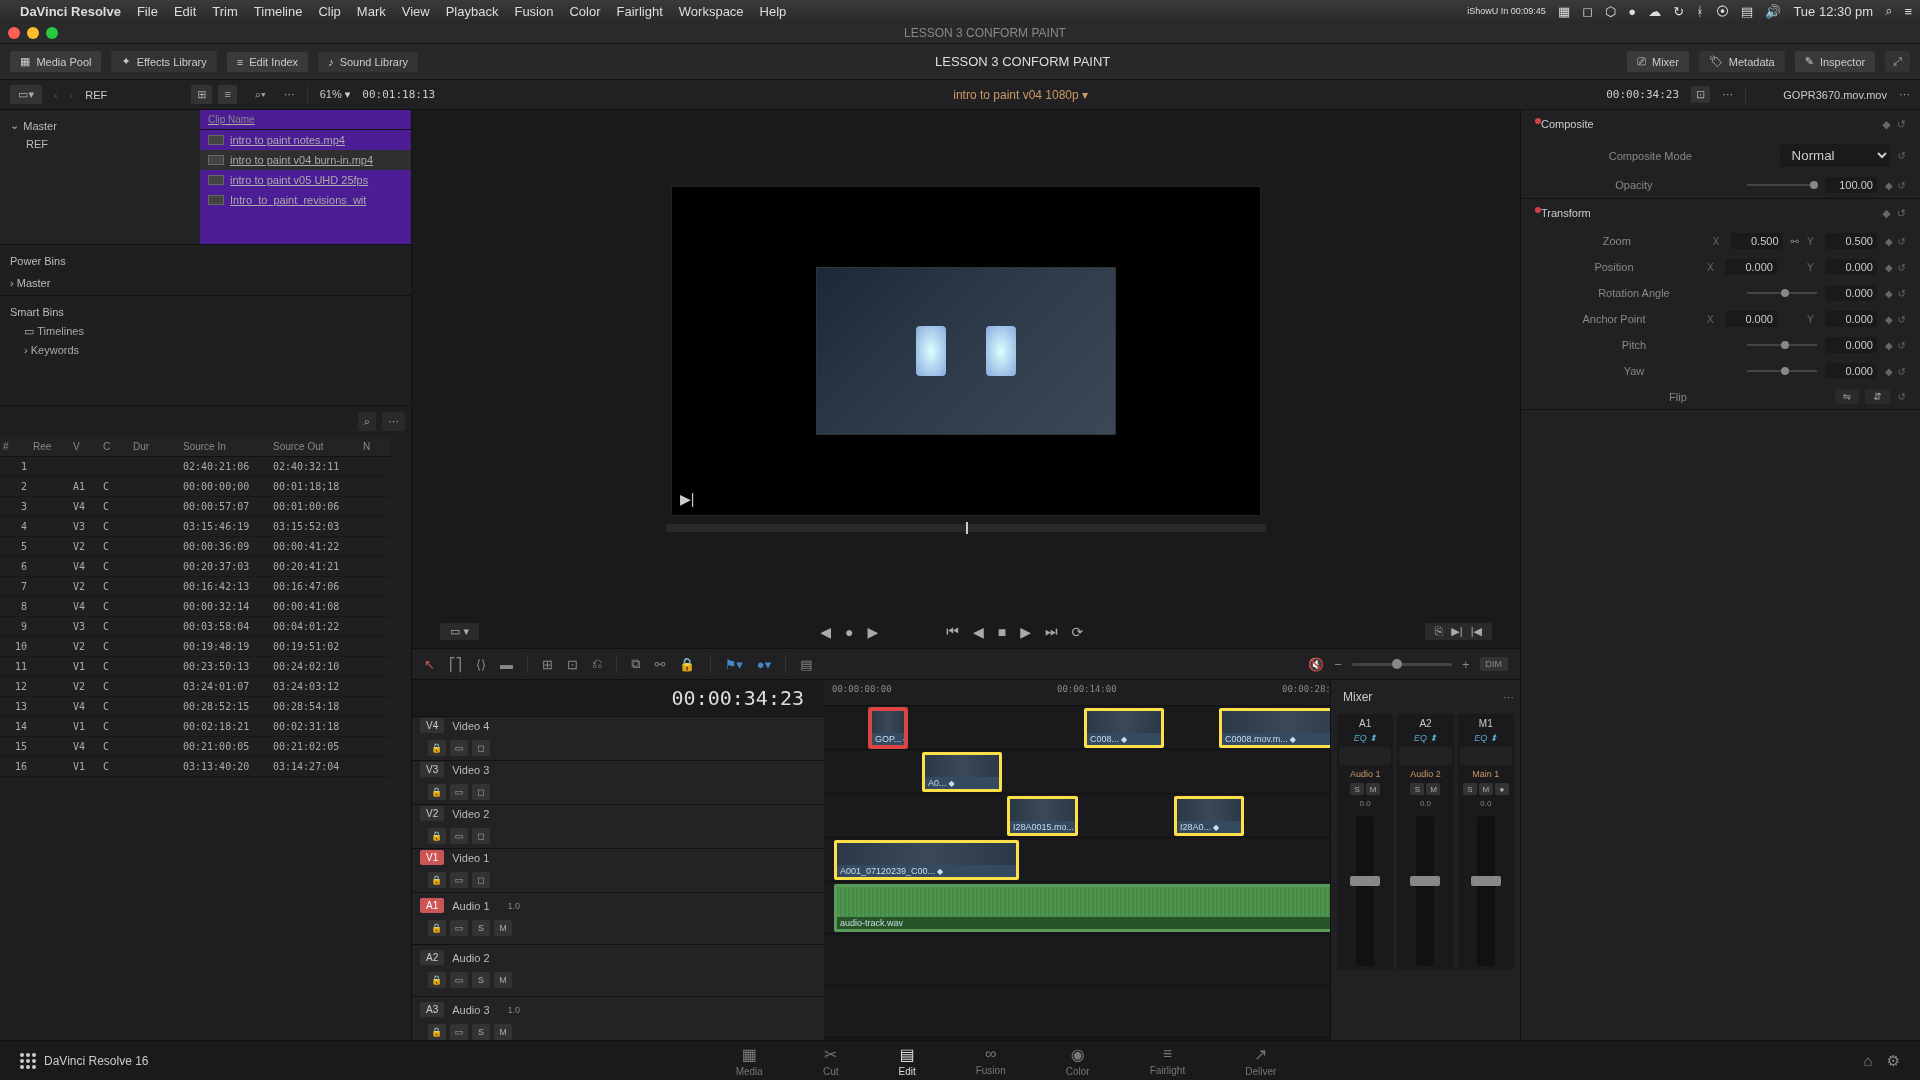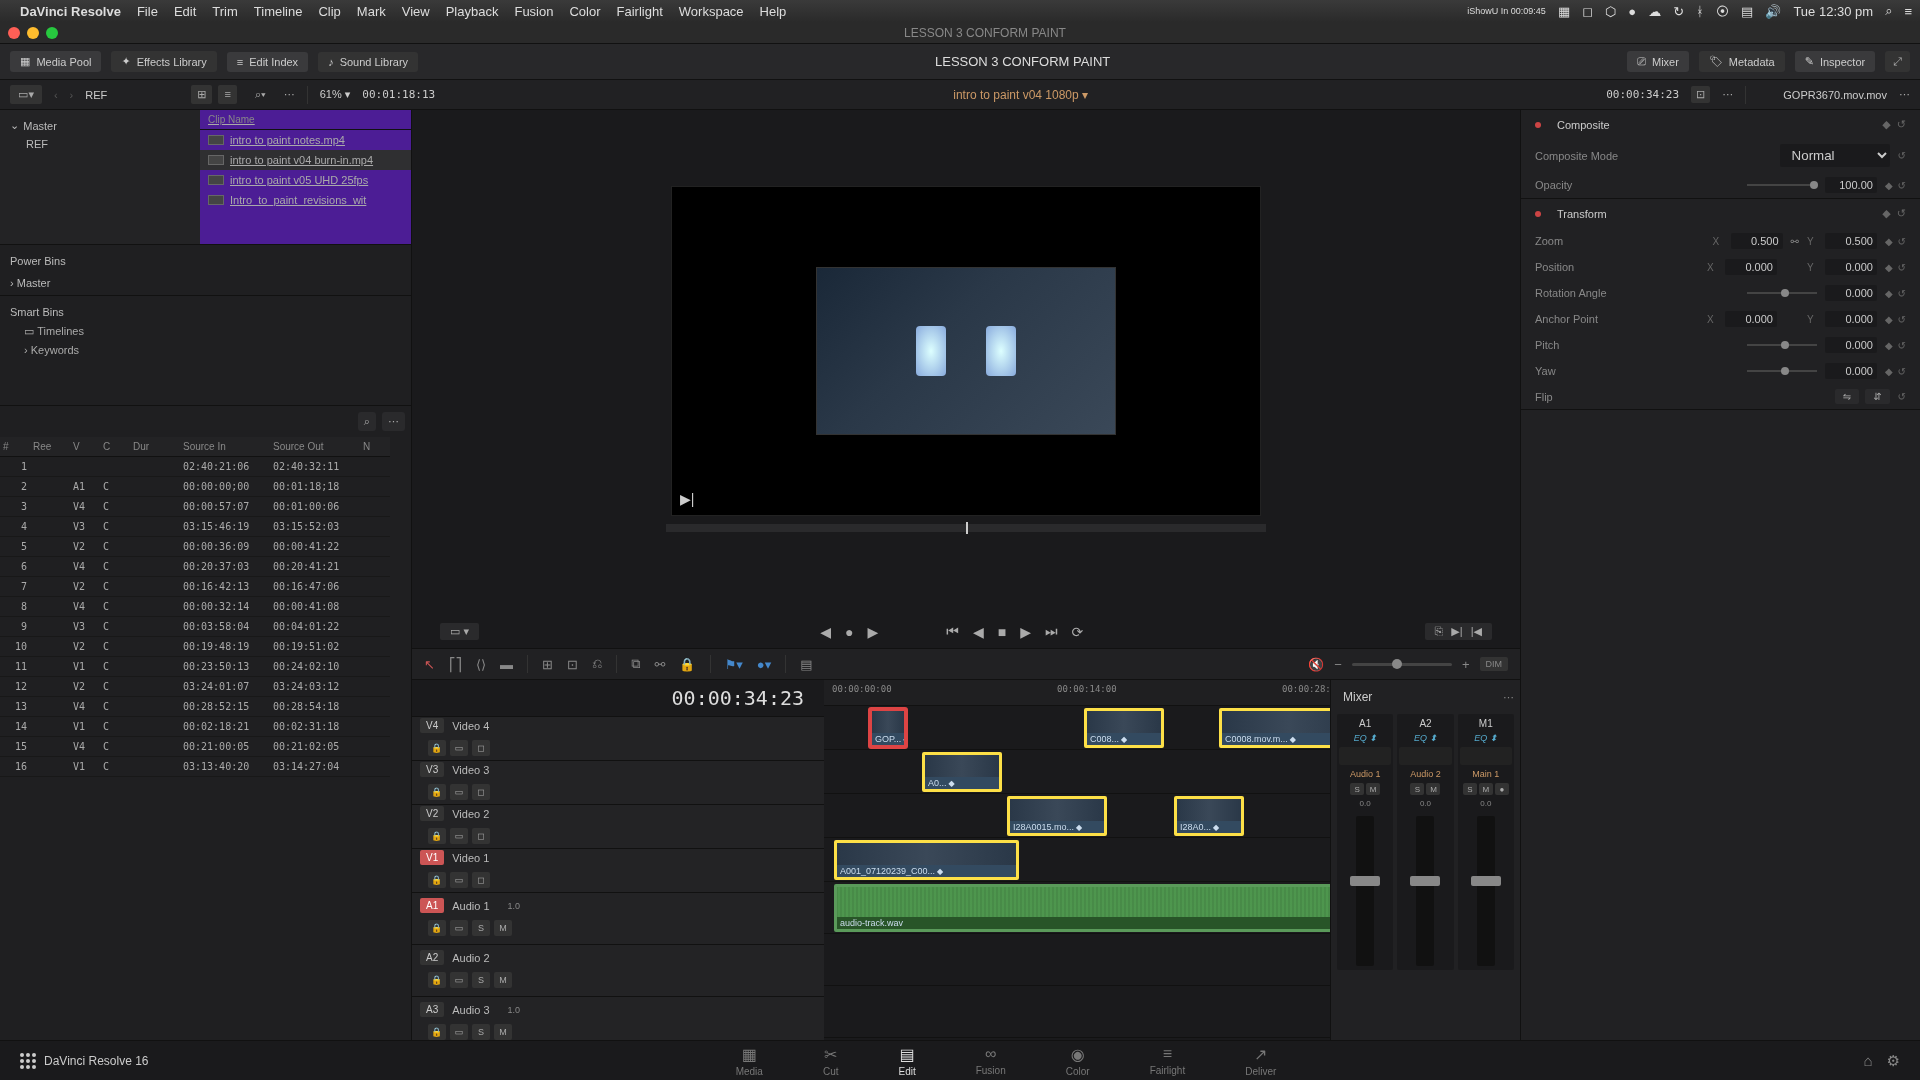--- a/index.html
+++ b/index.html
@@ -78,25 +78,25 @@
 .viewer-scrubber .handle { position: absolute; top: -2px; width: 2px; height: 12px; background: #ccc; left: 50%; }
 .transport-controls { display: flex; align-items: center; justify-content: center; gap: 14px; padding: 8px; width: 100%; }
 .transport-controls .tc-btn { color: #aaa; font-size: 14px; cursor: pointer; }
 .transport-controls .spacer { flex: 1; }
 .transport-left-box { padding: 2px 10px; background: #2a2a2c; border-radius: 2px; margin-left: 20px; }
 .transport-right-box { padding: 2px 10px; background: #2a2a2c; border-radius: 2px; margin-right: 20px; display:flex; gap:8px;}
 
 
 .right-panel { width: 400px; background: #212123; border-left: 1px solid #111; padding: 0; }
 .inspector-section { border-bottom: 1px solid #111; }
-.inspector-header { padding: 8px 14px; display: flex; align-items: center; gap: 16px; color: #ccc; }
+.inspector-header { padding: 8px 14px; display: flex; gap: 0; color: #ccc; }
 .inspector-header .dot-r { width: 6px; height: 6px; border-radius: 50%; background: #c44; }
 .inspector-header .keyframe-icons { margin-left: auto; display: flex; gap: 6px; color: #666; }
 .inspector-row { display: flex; align-items: center; padding: 5px 14px; gap: 8px; }
-.inspector-row .label { flex: 1; text-align: left; color: #888; font-size: 11px; padding-right: 6px; }
+.inspector-row .label { flex: 1; text-align: center; color: #888; font-size: 11px; padding-right: 6px; }
 .inspector-row .axis { color: #666; font-size: 10px; width: 10px; }
 .inspector-row .val { width: 52px; padding: 2px 4px; background: #1a1a1c; color: #ccc; text-align: right; border-radius: 2px; font-size: 11px; }
 .inspector-row .slider { width: 70px; height: 2px; background: #444; position: relative; }
 .inspector-row .slider .knob { width: 8px; height: 8px; background: #888; border-radius: 50%; position: absolute; top: -3px; }
 .inspector-row .kf { color: #666; display: flex; gap: 5px; font-size: 10px; }
 .inspector-row select { background: #1a1a1c; color: #ccc; border: none; padding: 3px 8px; border-radius: 2px; width: 110px; }
 .flip-btns { display: flex; gap: 6px; }
 .flip-btns .fbtn { padding: 2px 8px; background: #2a2a2c; border-radius: 2px; cursor: pointer; font-size: 10px; }
 .link-icon { color: #888; font-size: 10px; }
 
@@ -646,21 +646,21 @@
                 <div class="clip-label">C0008.mov.m...<span class="kfmark">◆</span></div>
               </div>
             </div>
             <div class="track-row">
               <div class="clip" style="left: 98px; width: 80px;">
                 <div class="thumb"></div>
                 <div class="clip-label">A0...<span class="kfmark">◆</span></div>
               </div>
             </div>
             <div class="track-row">
-              <div class="clip" style="left: 183px; width: 100px;">
+              <div class="clip" style="left: 183px; width: 71px;">
                 <div class="thumb"></div>
                 <div class="clip-label">I28A0015.mo...<span class="kfmark">◆</span></div>
               </div>
               <div class="clip" style="left: 350px; width: 70px;">
                 <div class="thumb"></div>
                 <div class="clip-label">I28A0...<span class="kfmark">◆</span></div>
               </div>
             </div>
             <div class="track-row">
               <div class="clip" style="left: 10px; width: 185px;">

